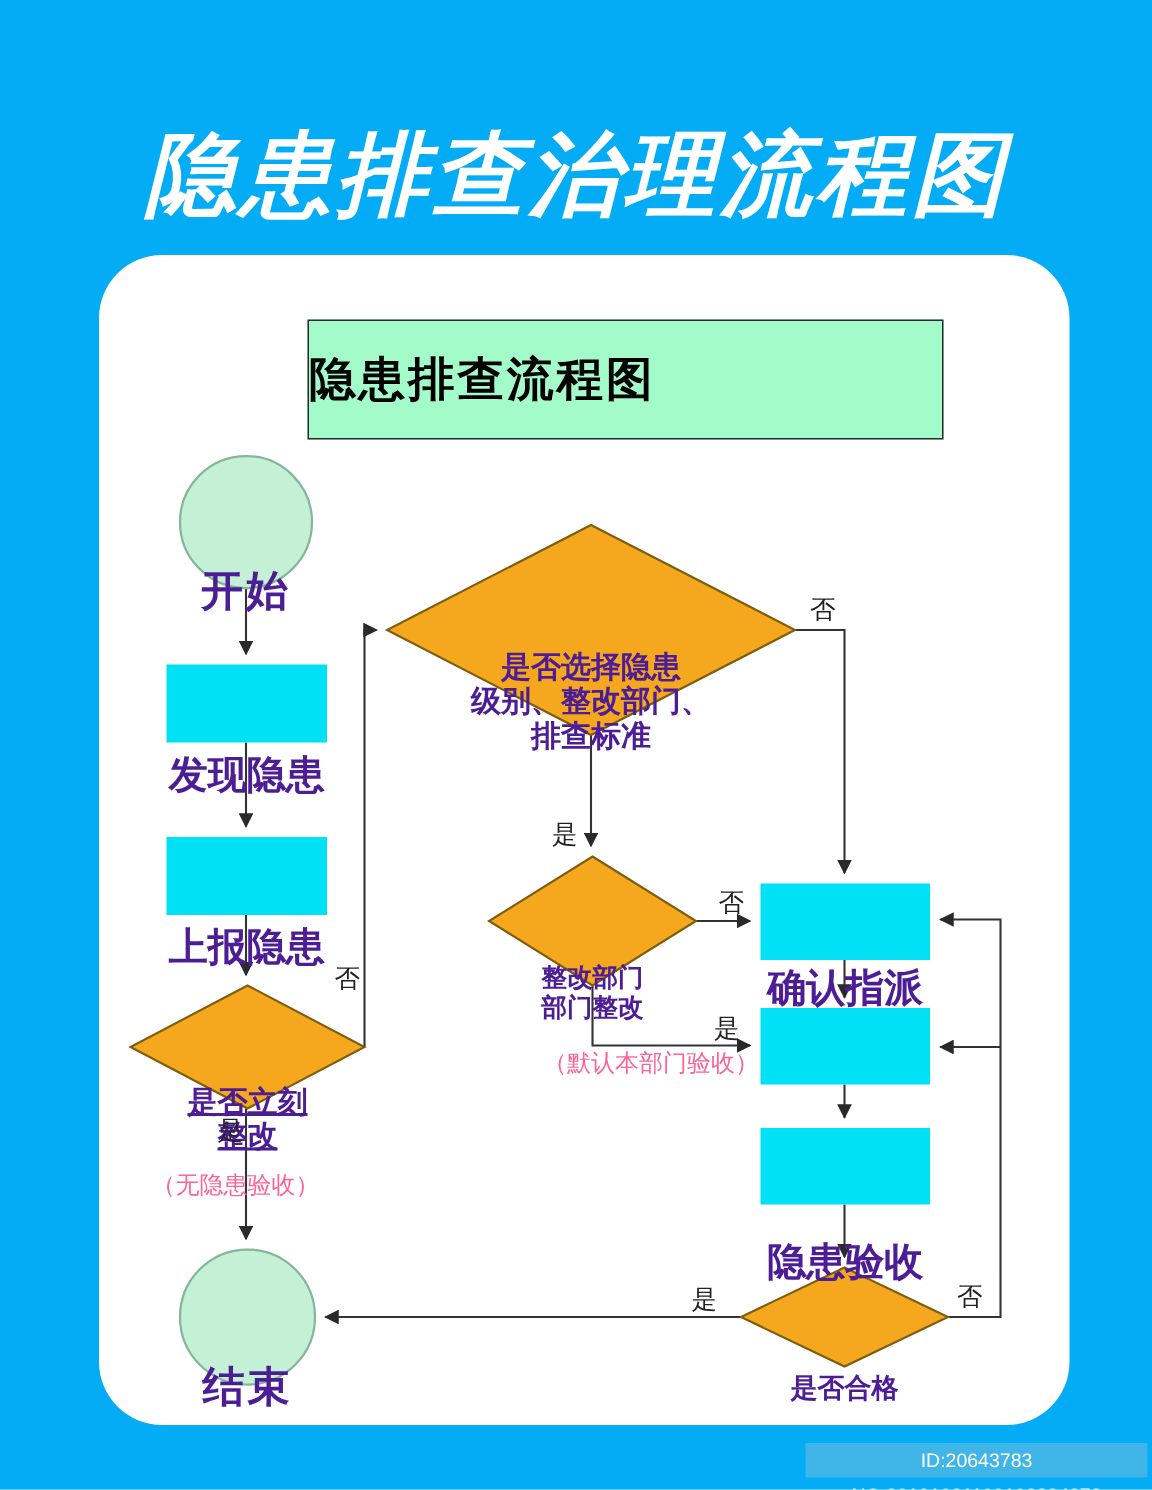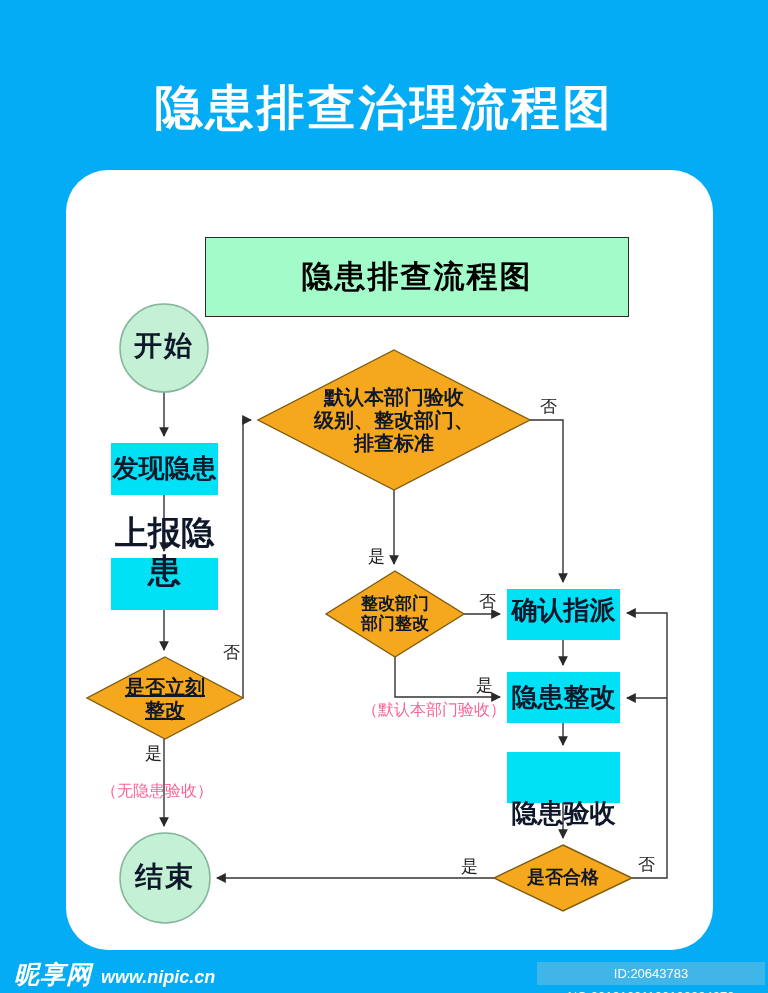--- a/index.html
+++ b/index.html
@@ -8,50 +8,50 @@
     --process_fill:#00e1f6; --decision_fill:#f5a71e; --decision_stroke:#7d5c0e;
     --line:#333333; --note_pink:#fb6496; --badge_bg:#3fb5e8;
     --title_color:#ffffff; --text_dark:#111111;
   }
   *{margin:0;padding:0;box-sizing:border-box;}
   html,body{width:768px;height:993px;}
   body{font-family:"Liberation Sans","DejaVu Sans",sans-serif;background:var(--page_bg);overflow:hidden;}
   .page{position:relative;width:768px;height:993px;background:var(--page_bg);}
   .title{
     position:absolute;left:0;top:76px;width:768px;text-align:center;
-    font-size:48px;font-weight:900;letter-spacing:3px;color:var(--title_color);
+    font-size:61px;font-weight:900;letter-spacing:3px;color:var(--title_color);font-style:italic;
   }
   .card{
     position:absolute;left:66px;top:170px;width:647px;height:780px;
     background:var(--card_bg);border-radius:42px;
   }
   .banner{
     position:absolute;left:205px;top:213px;width:424px;height:80px;
     background:var(--banner_bg);border:1px solid #2b2b2b;
-    display:flex;align-items:center;justify-content:center;
-    font-size:31px;font-weight:bold;color:#000;letter-spacing:2px;margin-top:24px;
+    display:flex;align-items:center;
+    font-size:31px;font-weight:bold;color:#000;letter-spacing:2px;
   }
   svg.chart{position:absolute;left:0;top:0;width:768px;height:993px;}
   .terminal{fill:var(--terminal_fill);stroke:var(--terminal_stroke);stroke-width:1.5px;}
   .process{fill:var(--process_fill);stroke:none;}
   .decision{fill:var(--decision_fill);stroke:var(--decision_stroke);stroke-width:1.4px;}
   .edge{fill:none;stroke:var(--line);stroke-width:1.4px;}
   .nlabel{
-    position:absolute;color:#0f172a;font-weight:bold;text-align:center;line-height:1.15;
+    position:absolute;color:#4c1d95;font-weight:bold;text-align:center;line-height:1.15;margin-top:48px;
   }
   .flexc{display:flex;align-items:center;justify-content:center;}
   .n-start{left:120px;top:330px;width:88px;font-size:28px;letter-spacing:2px;}
   .n-find{left:111px;top:443px;width:107px;height:52px;font-size:26px;}
-  .n-report{left:111px;top:526px;width:107px;height:52px;font-size:33px;}
+  .n-report{left:111px;top:558px;width:107px;height:52px;font-size:26px;}
   .n-immediate{left:87px;top:676px;width:156px;font-size:20px;text-decoration:underline;}
   .n-select{left:274px;top:386px;width:240px;font-size:20px;}
   .n-own{left:325px;top:594px;width:140px;font-size:17px;}
   .n-assign{left:507px;top:589px;width:113px;height:43px;font-size:26px;}
   .n-rectify{left:507px;top:672px;width:113px;height:51px;font-size:26px;}
-  .n-accept{left:507px;top:788px;width:113px;height:51px;font-size:26px;}
+  .n-accept{left:507px;top:768px;width:113px;height:51px;font-size:26px;}
   .n-qualified{left:500px;top:867px;width:126px;font-size:18px;}
   .n-end{left:120px;top:861px;width:90px;font-size:28px;letter-spacing:2px;}
   .elabel{
     position:absolute;color:#222;font-size:17px;font-weight:normal;line-height:1;
     font-family:"Liberation Serif","DejaVu Serif",serif;
   }
   .note{
     position:absolute;color:var(--note_pink);font-size:16px;line-height:1;white-space:nowrap;
     font-family:"Liberation Serif","DejaVu Serif",serif;
   }
@@ -121,47 +121,42 @@
   </svg>
 
   <div class="nlabel n-start">开始</div>
   <div class="nlabel n-find flexc">发现隐患</div>
   <div class="nlabel n-report flexc">上报隐患</div>
   <div class="nlabel n-immediate">
     <div>是否立刻</div>
     <div>整改</div>
   </div>
   <div class="nlabel n-select">
-    <div>默认本部门验收</div>
+    <div>是否选择隐患</div>
     <div>级别、整改部门、</div>
     <div>排查标准</div>
   </div>
   <div class="nlabel n-own">
     <div>整改部门</div>
     <div>部门整改</div>
   </div>
   <div class="nlabel n-assign flexc">确认指派</div>
-  <div class="nlabel n-rectify flexc">隐患整改</div>
   <div class="nlabel n-accept flexc">隐患验收</div>
   <div class="nlabel n-qualified">是否合格</div>
   <div class="nlabel n-end">结束</div>
 
   <span class="elabel" style="left:540px;top:398px;">否</span>
   <span class="elabel" style="left:368px;top:548px;">是</span>
   <span class="elabel" style="left:479px;top:593px;">否</span>
   <span class="elabel" style="left:476px;top:677px;">是</span>
   <span class="elabel" style="left:223px;top:644px;">否</span>
   <span class="elabel" style="left:145px;top:745px;">是</span>
   <span class="elabel" style="left:461px;top:858px;">是</span>
   <span class="elabel" style="left:638px;top:856px;">否</span>
 
   <span class="note" style="left:101px;top:783px;">（无隐患验收）</span>
   <span class="note" style="left:362px;top:702px;">（默认本部门验收）</span>
 
   <div class="footer">
-    <div class="logo">
-      <span class="logo-cn">昵享网</span>
-      <span class="logo-url">www.nipic.cn</span>
-    </div>
     <div class="id-badge">ID:20643783 NO:20191031100108334273</div>
   </div>
 
 </div>
 
 </body></html>

